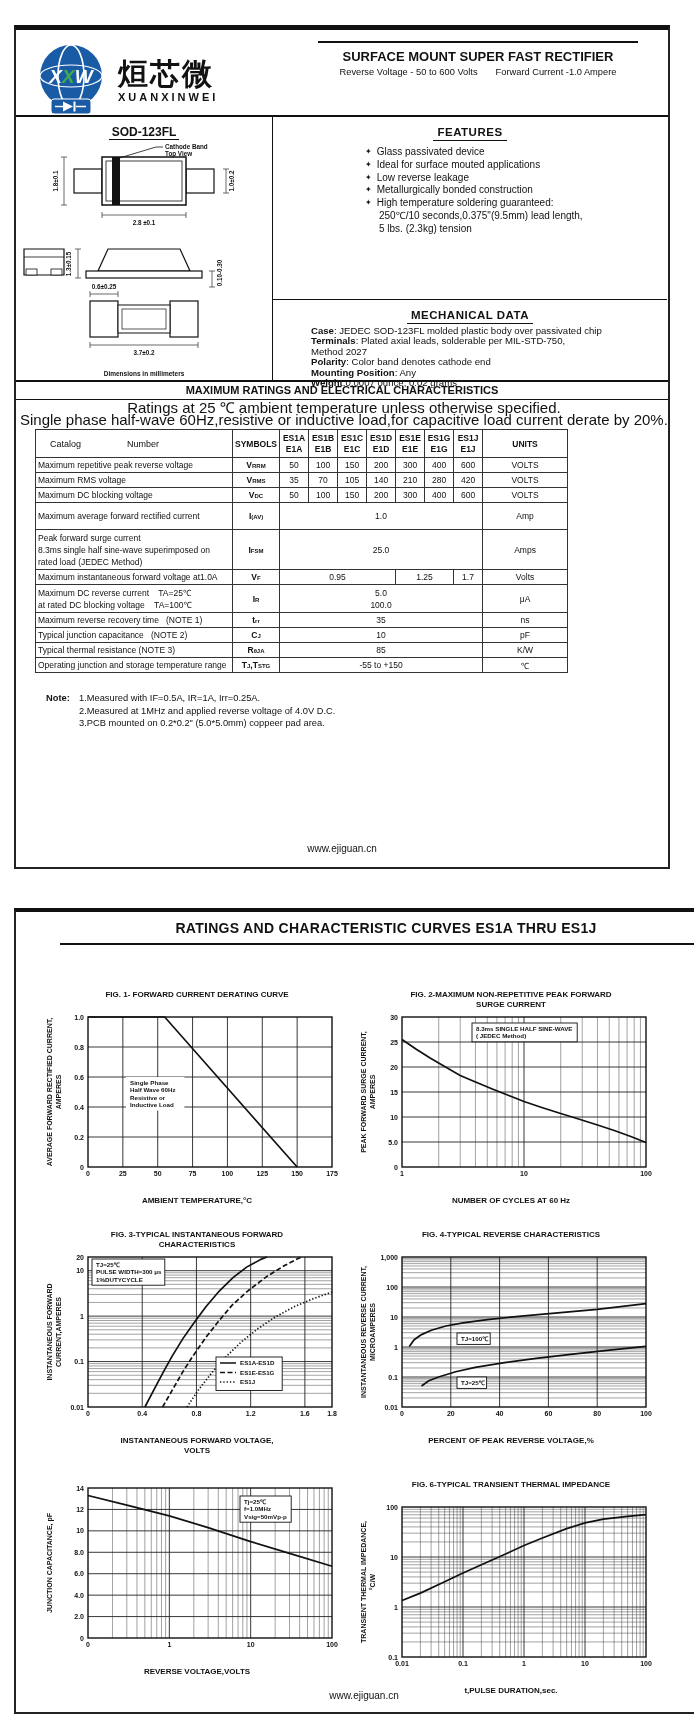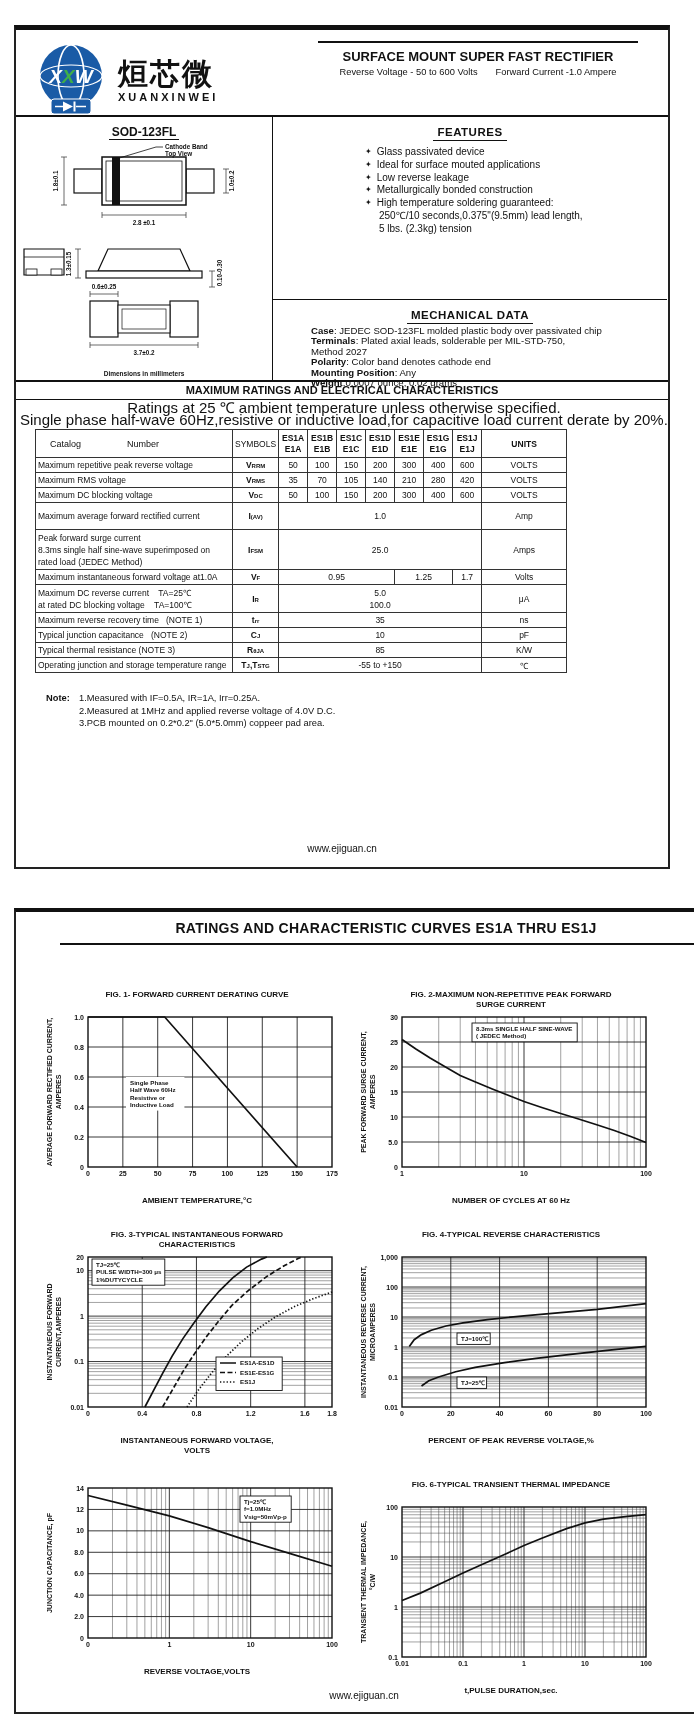--- a/index.html
+++ b/index.html
@@ -35,21 +35,21 @@
   .ratings-h{position:absolute;left:0;top:350px;width:100%;height:15px;border-top:2px solid #111;border-bottom:1.5px solid #111;text-align:center;font-size:11px;font-weight:bold;padding-top:2px;}
   .cond{position:absolute;left:4px;top:372px;font-size:15px;line-height:11.5px;text-align:center;}
   table.rt{position:absolute;left:0;top:399px;border-collapse:collapse;table-layout:fixed;margin-left:19px;}
   table.rt td{border:1px solid #333;padding:0 2px;font-size:8.5px;overflow:hidden;}
   td.c-name{text-align:left;padding-left:4px;white-space:pre-wrap;line-height:12px;}
   td.c-sym{text-align:center;font-weight:bold;}
   td.c-sym .ss{font-size:6px;}
   td.c-val{text-align:center;font-size:9px;white-space:pre-wrap;line-height:12px;}
   td.c-unit{text-align:center;}
   td.h-part{text-align:center;font-weight:bold;white-space:pre-line;line-height:11px;}
-  td.h-sym{text-align:center;font-weight:normal;font-size:6.8px;padding:0;}
+  td.h-sym{text-align:center;font-weight:bold;font-size:6.8px;padding:0;}
   td.h-units{text-align:center;font-weight:bold;}
   td.h-name{vertical-align:middle;}
   .cat-row{display:flex;gap:46px;padding-left:12px;font-size:9px;}
   .notes{position:absolute;left:30px;top:662px;font-size:9.3px;line-height:12.5px;}
   .n-label{font-weight:bold;position:absolute;left:0;top:0;}
   .n-items{margin-left:33px;}
   .foot{position:absolute;left:0;width:100%;text-align:center;font-size:10px;}
   #page1 .foot{top:813px;}
   #page2 .foot{top:778px;}
   

